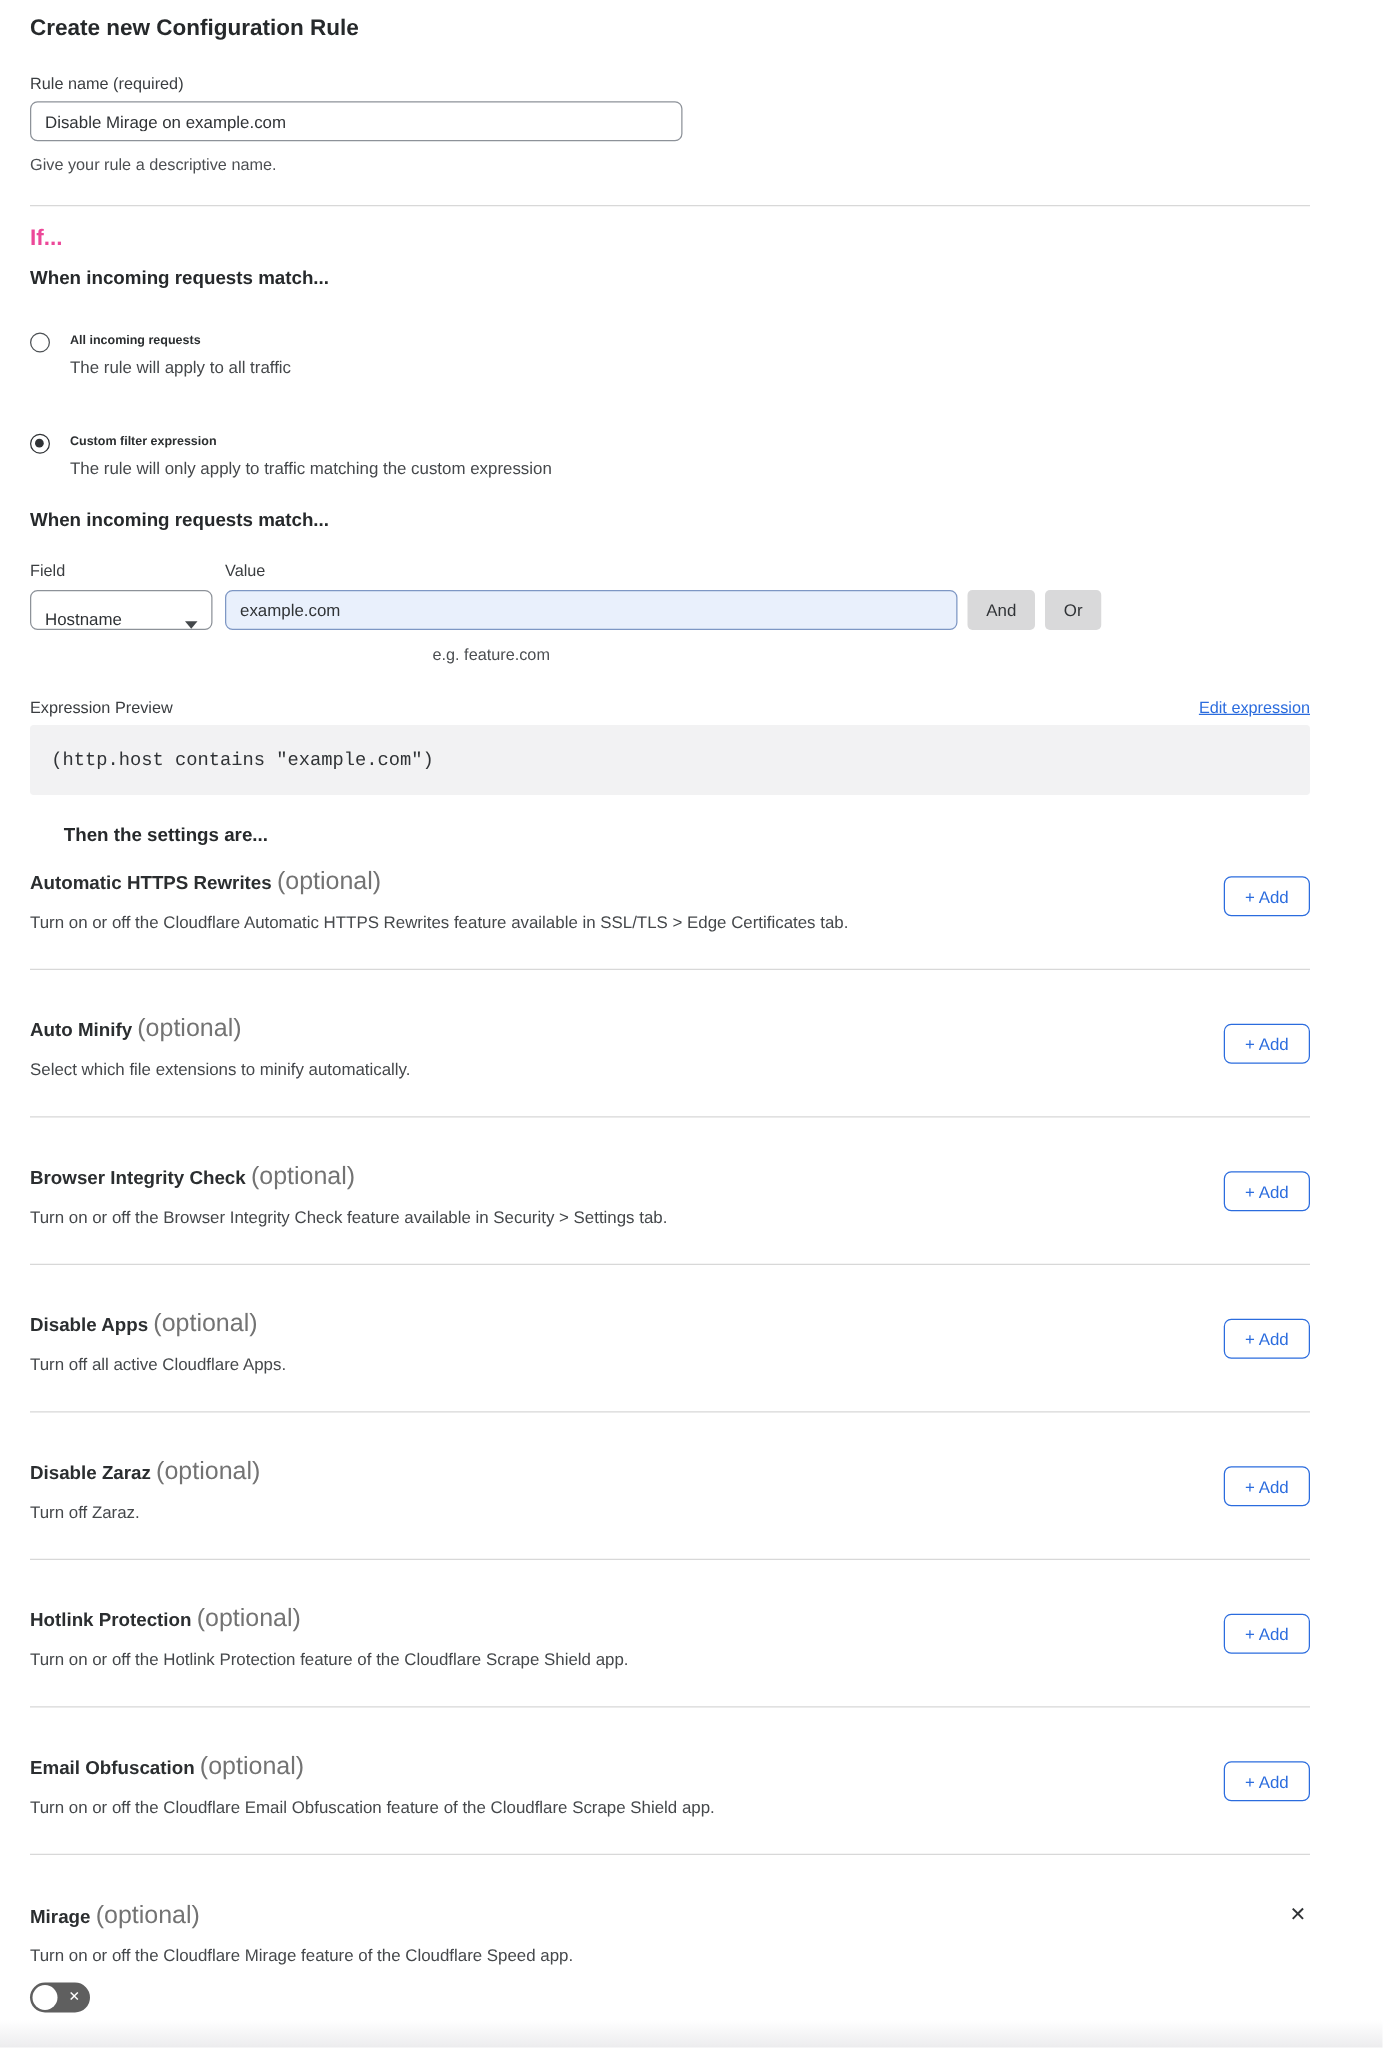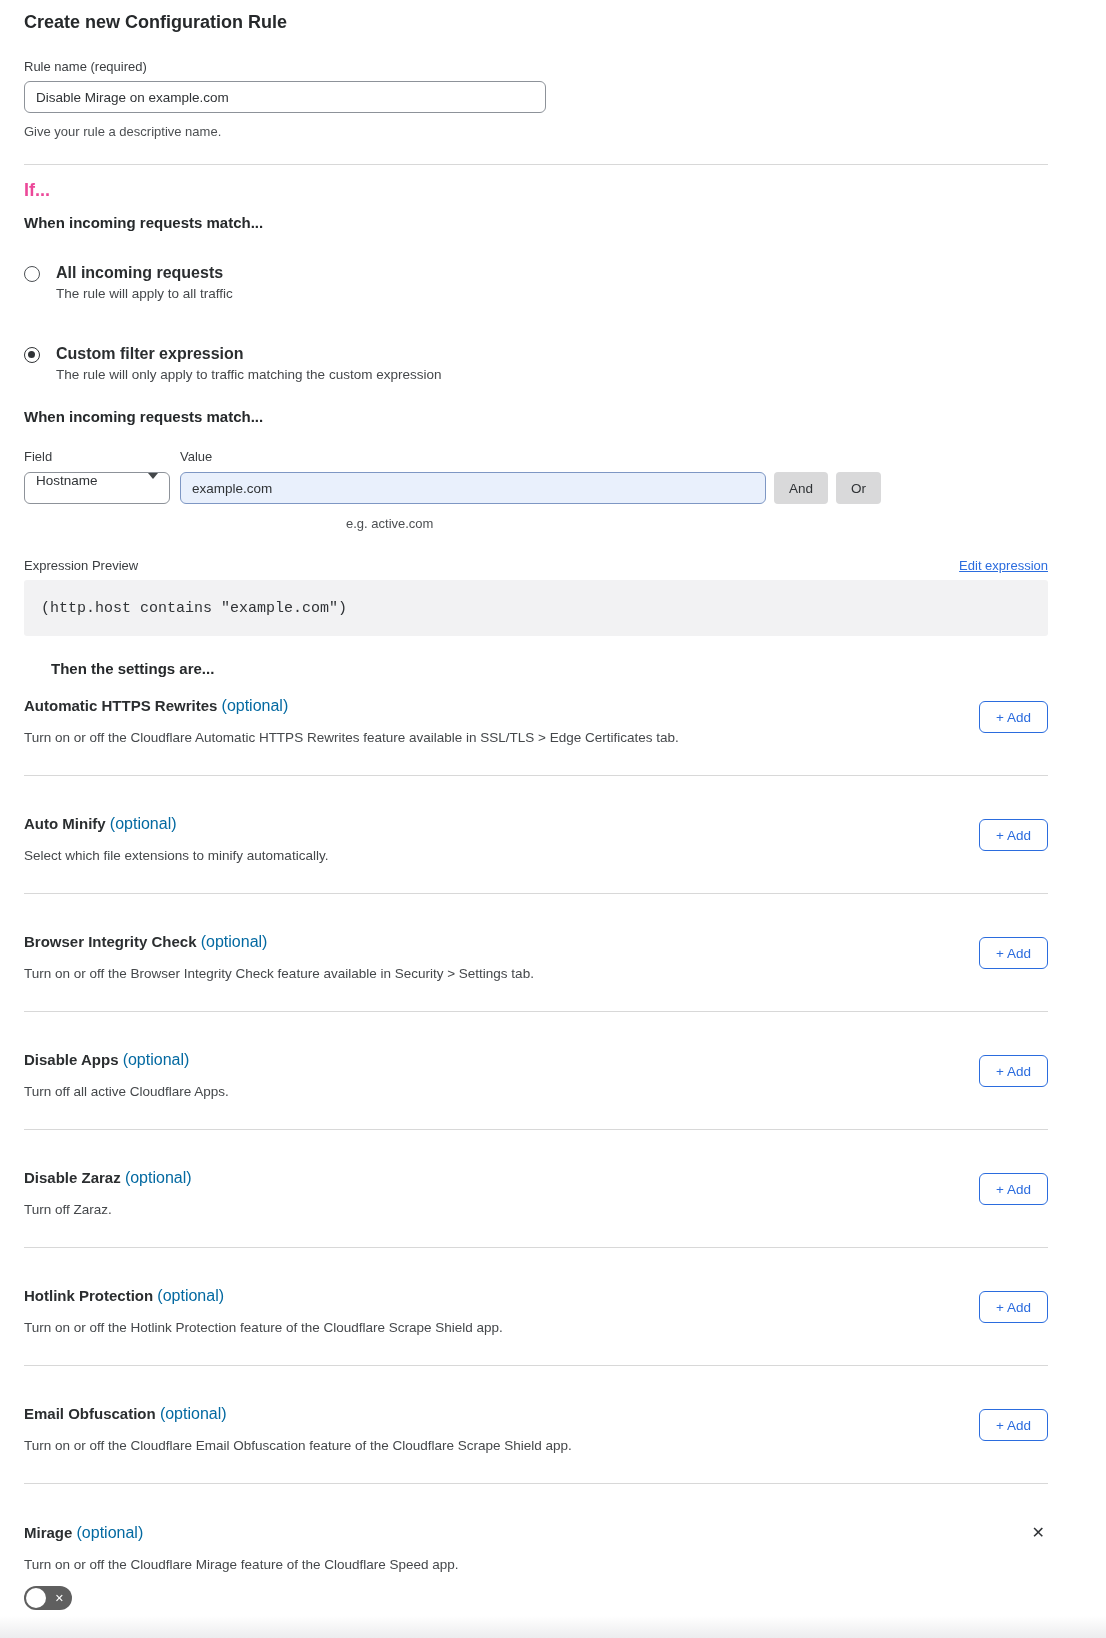--- a/index.html
+++ b/index.html
@@ -26,52 +26,52 @@
   .match-heading-2 { top:408px; }
 
   .radio-row { display:flex; cursor:pointer; }
   .radio-row-1 { top:265px; }
   .radio-row-2 { top:346px; }
   .radio-circle { width:16px; height:16px; border:1.5px solid #4c5054; border-radius:50%;
                   margin-right:16px; margin-top:1px; flex:0 0 16px; position:relative; background:#fff; }
   .radio-row.checked .radio-circle { border-color:#303336; }
   .radio-row.checked .radio-circle::after { content:""; position:absolute; left:3px; top:3px;
                   width:7px; height:7px; border-radius:50%; background:#303336; }
-  .radio-label { font-size:16px; font-weight:700; color:#2b2e30; line-height:16px; }
+  .radio-label { font-size:10px; font-weight:700; color:#2b2e30; line-height:16px; }
   .radio-desc  { font-size:13.5px; color:#45484b; margin-top:5px; line-height:16px; }
 
   .builder { top:449px; display:flex; align-items:flex-end; }
   .builder .col { display:flex; flex-direction:column; }
   .col-field { width:146px; margin-right:10px; }
   .col-operator { width:150px; margin-right:16px; }
   .col-value { width:586px; margin-right:8px; }
   .builder .field-label { margin-bottom:8px; }
   .select { height:32px; border:1px solid #8d9299; border-radius:6px; background:#fff;
-            display:flex; align-items:flex-start; justify-content:space-between;
+            display:flex; align-items:flex-end; justify-content:space-between;
             padding:0 11px; font-size:13.5px; cursor:pointer; }
   .caret { width:0; height:0; border-left:5px solid transparent; border-right:5px solid transparent;
            border-top:6px solid #43474a; margin-left:8px; }
   .value-input { background:#e9f0fc; border-color:#7e97c4; }
   .btn-gray { height:32px; padding:0 15px; background:#d9d9da; border:none; border-radius:4px;
               font-family:"Liberation Sans", sans-serif; font-size:13.5px; color:#303336; cursor:pointer; }
   .btn-or { margin-left:8px; }
   .builder-hint { top:516px; left:322px; right:auto; }
 
   .preview-row { top:558px; display:flex; justify-content:space-between; align-items:baseline; }
   .link { font-size:13px; color:#2b6cde; text-decoration:underline; cursor:pointer; }
   .expr-box { top:580px; height:56px; background:#f2f2f3; border-radius:3px;
               display:flex; align-items:center; padding:0 17px; }
   .expr-code { font-family:"Liberation Mono", monospace; font-size:15px; color:#303336; }
 
   .then-heading { top:660px; font-size:15px; font-weight:700; color:#26292b;margin-left:27px; }
 
   .setting { position:absolute; left:0; right:0; height:80px; }
   .setting-title-row { position:absolute; top:0; left:0; font-size:15px; line-height:17px; }
   .setting-title { font-weight:700; color:#2b2e30; }
-  .setting-optional { font-weight:400; color:#0369a1; font-size:16px; }
+  .setting-optional { font-weight:400; color:#737373; font-size:20px; }
   .setting-desc { position:absolute; top:33px; left:0; font-size:13.5px; color:#45484b; }
   .setting .divider { position:absolute; top:78px; left:0; right:0; }
   .btn-add { position:absolute; top:4px; right:0; width:69px; height:32px; background:#fff;
              border:1px solid #2b6cde; border-radius:6px; color:#2b6cde; font-size:13.5px;
              font-family:"Liberation Sans", sans-serif; cursor:pointer; }
   .s0 { top:697px; } .s1 { top:815px; } .s2 { top:933px; } .s3 { top:1051px; }
   .s4 { top:1169px; } .s5 { top:1287px; } .s6 { top:1405px; }
 
   .mirage { top:1524px; height:100px; position:absolute; }
   .close-x { position:absolute; top:0; right:3px; font-size:16px; color:#303336;
@@ -131,21 +131,21 @@
       </div>
     </div>
     <div class="col col-value">
       <div class="field-label">Value</div>
       <input class="text-input value-input" type="text" value="example.com" style="">
     </div>
     <button class="btn-gray">And</button>
     <button class="btn-gray btn-or">Or</button>
   </div>
 
-  <div class="abs help-text builder-hint">e.g. active.com</div>
+  <div class="abs help-text builder-hint">e.g. feature.com</div>
 
   <div class="abs preview-row">
     <span class="field-label">Expression Preview</span>
     <a class="link">Edit expression</a>
   </div>
 
   <div class="abs expr-box">
     <span class="expr-code">(http.host contains "example.com")</span>
   </div>
 

